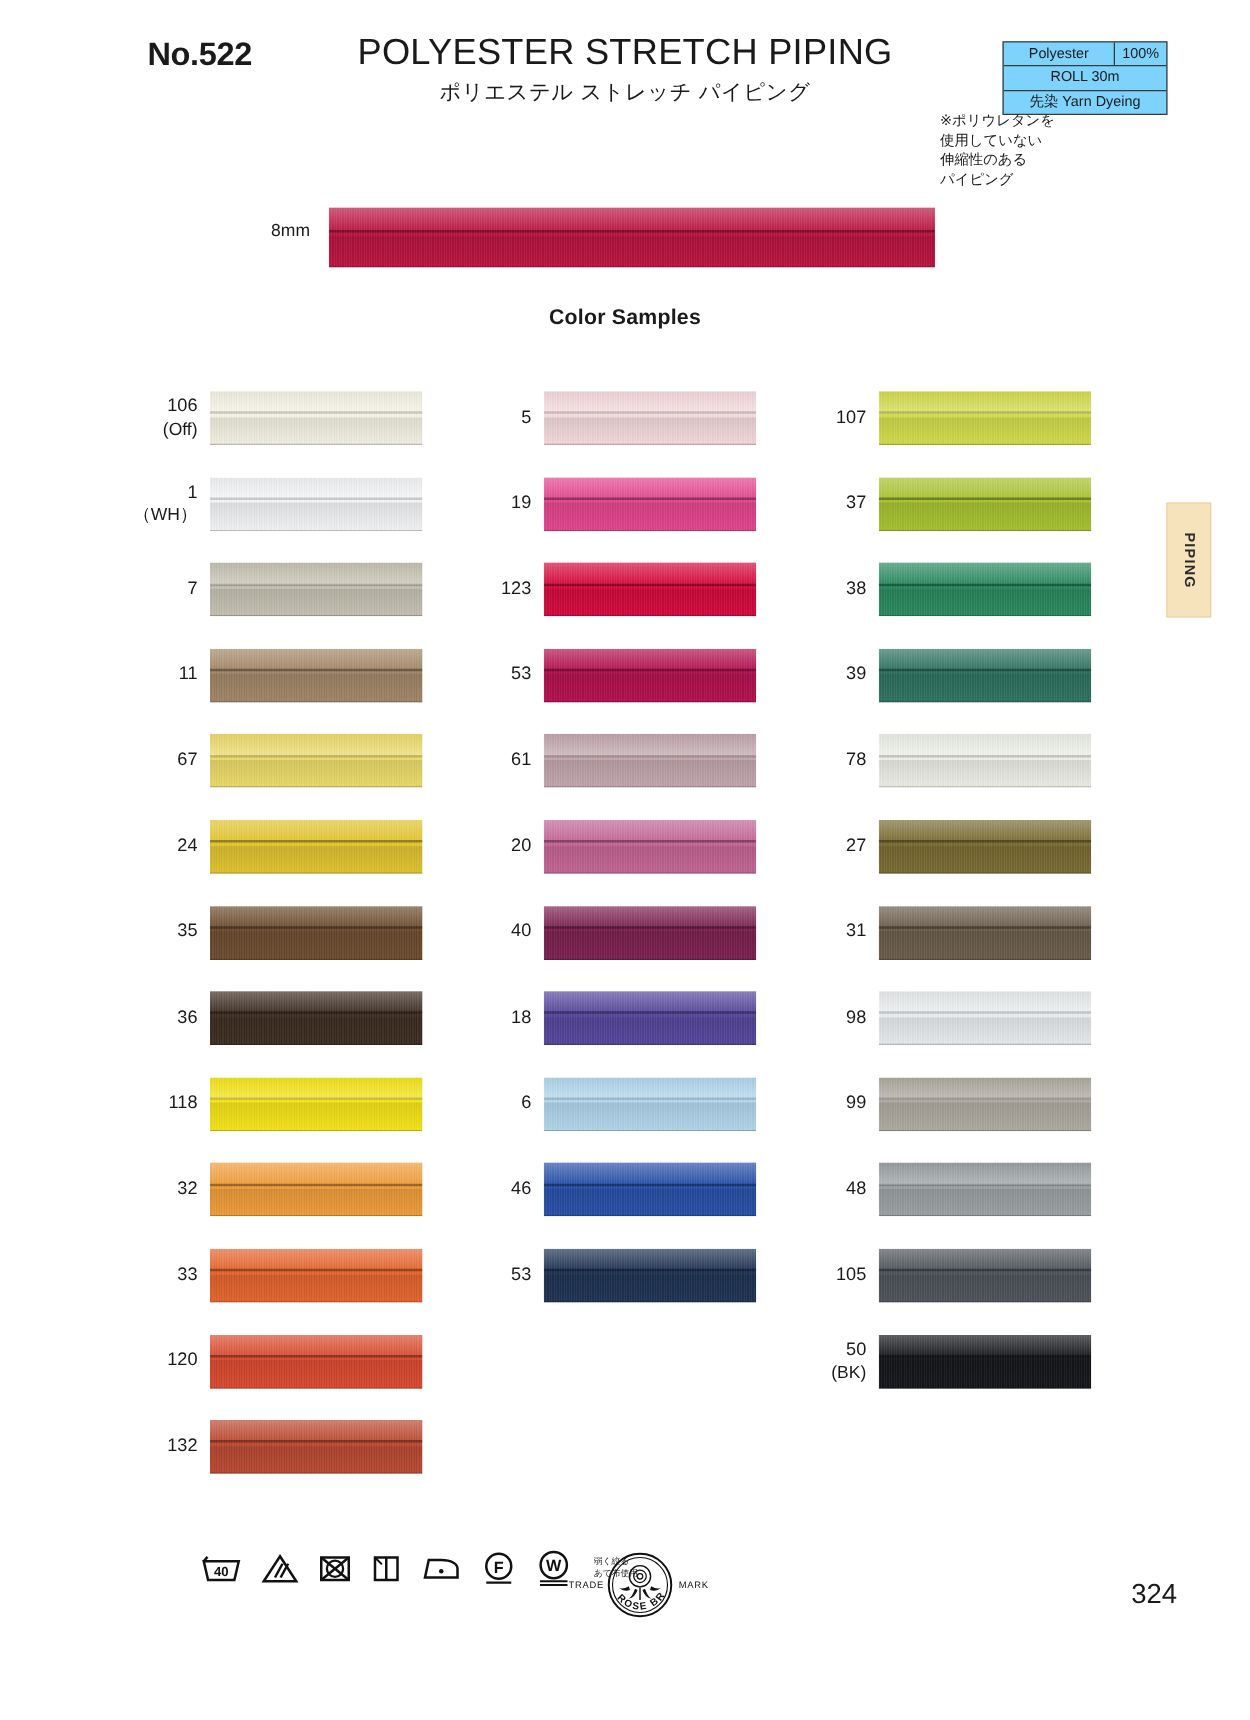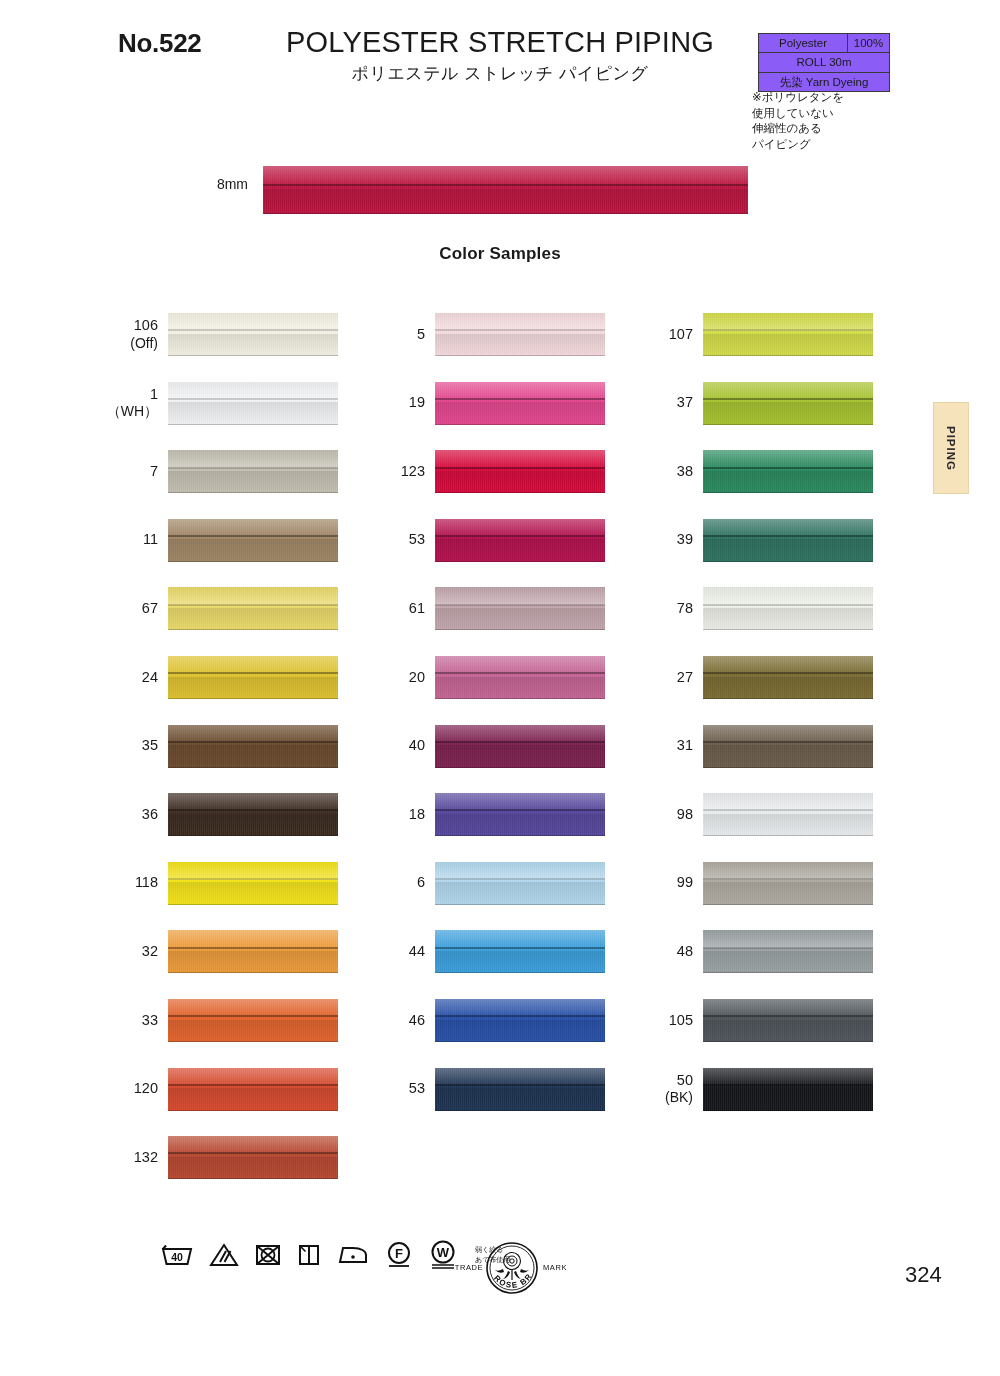--- a/index.html
+++ b/index.html
@@ -24,24 +24,24 @@
     letter-spacing:0.2px;white-space:nowrap;
   }
   .hdr-sub{
     position:absolute;left:250px;top:62px;width:500px;
     text-align:center;font-size:17px;letter-spacing:0.5px;
     white-space:nowrap;
   }
 
   
   .spec{
-    position:absolute;left:758px;top:33px;width:130px;
+    position:absolute;left:802px;top:33px;width:130px;
     border:1px solid #3a3a3a;
     font-size:11.5px;line-height:1.25;
-    background:#8b5cf6;
+    background:#7dd3fc;
   }
   .spec-row{display:flex;border-bottom:1px solid #3a3a3a;}
   .spec-row:last-child{border-bottom:none;}
   .spec-cell{padding:2px 3px;text-align:center;flex:1;white-space:nowrap;}
   .spec-cell.left{border-right:1px solid #3a3a3a;flex:0 0 82px;}
   .spec-note{
     position:absolute;left:752px;top:90px;width:142px;
     text-align:left;font-size:11.5px;line-height:1.35;
   }
   .spec-note div{white-space:nowrap;}
@@ -459,33 +459,20 @@
           <div class="shade"></div>
           <div class="edge"></div>
         </div>
       </div>
       <div class="swatch-row">
         <div class="sw-label">
           <div>6</div>
         </div>
         <div class="sw-strip strip light">
           <div class="body" style="background: rgb(179, 217, 239);"></div>
-          <div class="weave"></div>
-          <div class="cord"></div>
-          <div class="seam"></div>
-          <div class="shade"></div>
-          <div class="edge"></div>
-        </div>
-      </div>
-      <div class="swatch-row">
-        <div class="sw-label">
-          <div>44</div>
-        </div>
-        <div class="sw-strip strip">
-          <div class="body" style="background: rgb(60, 159, 220);"></div>
           <div class="weave"></div>
           <div class="cord"></div>
           <div class="seam"></div>
           <div class="shade"></div>
           <div class="edge"></div>
         </div>
       </div>
       <div class="swatch-row">
         <div class="sw-label">
           <div>46</div>

